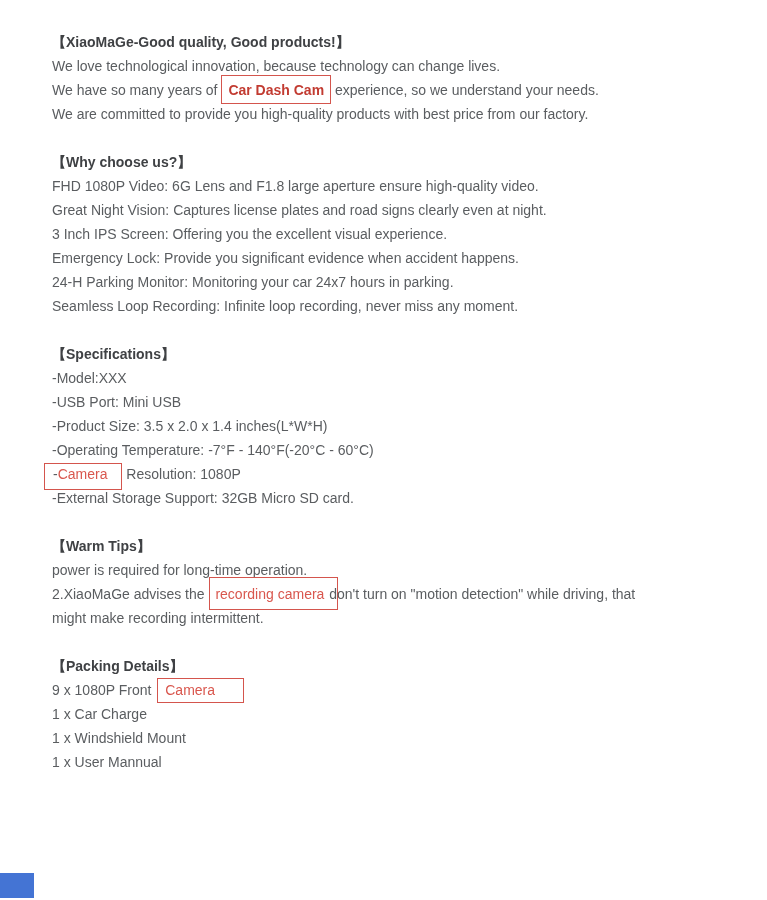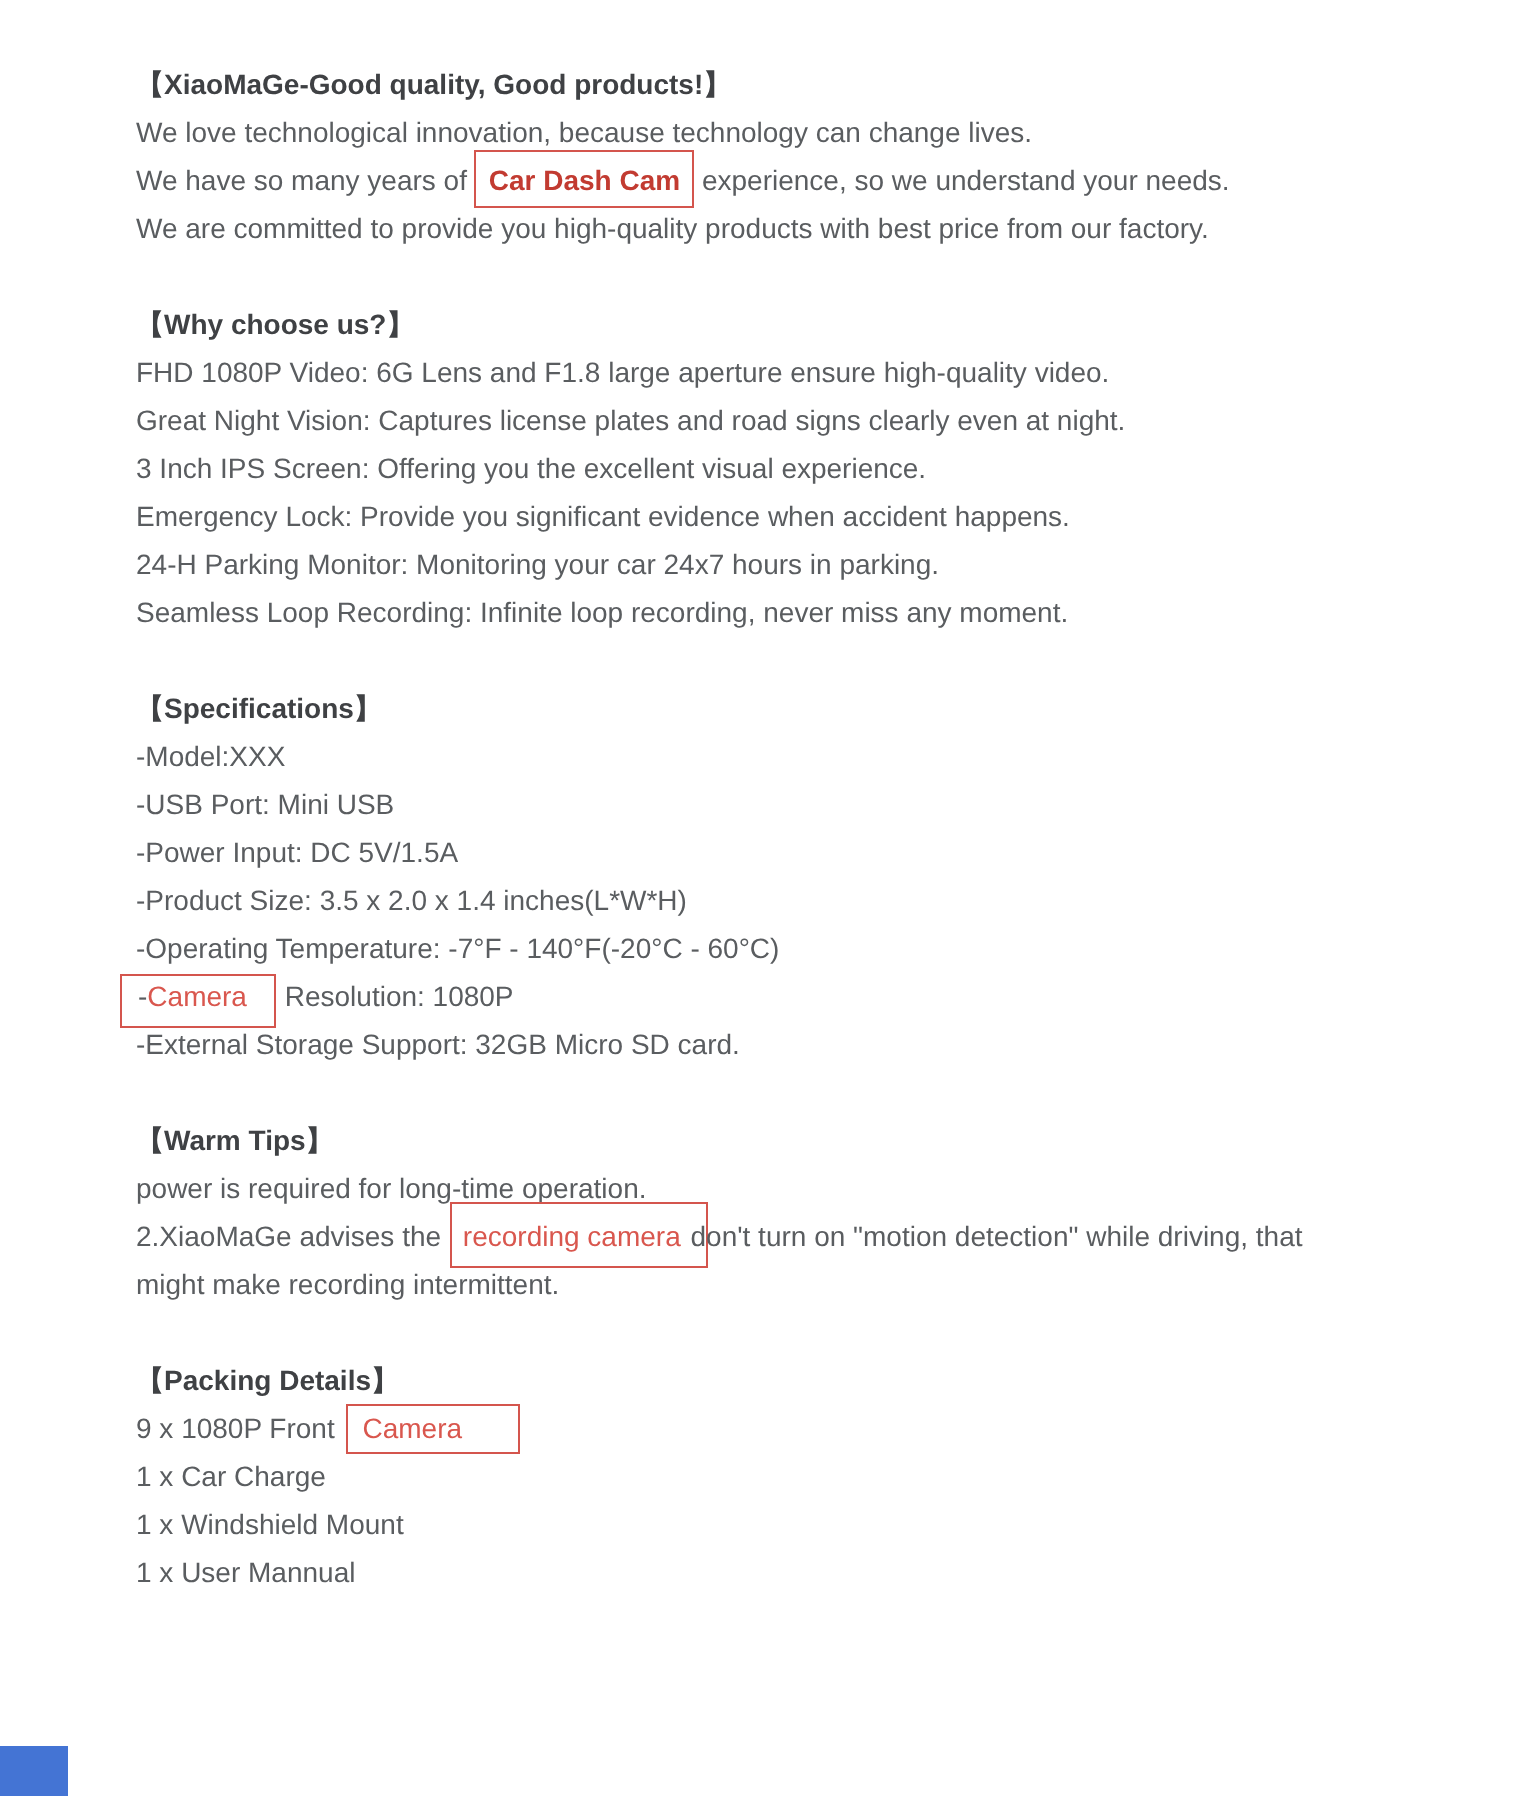--- a/index.html
+++ b/index.html
@@ -6,21 +6,21 @@
   .page {
     position: relative;
     width: 767px;
     height: 900px;
     background: var(--page_background, #fff);
     font-family: "Liberation Sans", "DejaVu Sans", sans-serif;
     font-size: 14px;
     color: var(--body_text, #5a5d60);
     overflow: hidden;
   }
-  .content { padding: 30px 0 0 68px; }
+  .content { padding: 30px 0 0 52px; }
   section { margin-bottom: 24px; }
   .h {
     height: 24px; line-height: 24px;
     font-weight: 700;
     color: var(--heading_text, #3f4144);
   }
   .ln { height: 24px; line-height: 24px; white-space: pre; }
   .kw-red { color: var(--keyword_red, #d9574e); }
   .kw-red-bold { color: var(--keyword_red_bold, #c23b31); font-weight: 700; }
   .kwbox { border: 1px solid var(--keyword_box_border, #d4554d); }
@@ -57,21 +57,20 @@
       <div class="ln">3 Inch IPS Screen: Offering you the excellent visual experience.</div>
       <div class="ln">Emergency Lock: Provide you significant evidence when accident happens.</div>
       <div class="ln">24-H Parking Monitor: Monitoring your car 24x7 hours in parking.</div>
       <div class="ln">Seamless Loop Recording: Infinite loop recording, never miss any moment.</div>
     </section>
 
     <section>
       <div class="h">【Specifications】</div>
       <div class="ln">-Model:XXX</div>
       <div class="ln">-USB Port: Mini USB</div>
-      <div class="ln">-Power Input: DC 5V/1.5A</div>
       <div class="ln">-Product Size: 3.5 x 2.0 x 1.4 inches(L*W*H)</div>
       <div class="ln">-Operating Temperature: -7°F - 140°F(-20°C - 60°C)</div>
       <div class="ln"><span class="kwbox box-speccam"><span>-</span><span class="kw-red">Camera</span></span><span> Resolution: 1080P</span></div>
       <div class="ln">-External Storage Support: 32GB Micro SD card.</div>
     </section>
 
     <section>
       <div class="h">【Warm Tips】</div>
       <div class="ln">power is required for long-time operation.</div>
       <div class="ln"><span>2.XiaoMaGe advises the </span><span class="kwbox box-recording"><span class="kw-red">recording camera</span></span><span> don't turn on "motion detection" while driving, that</span></div>

